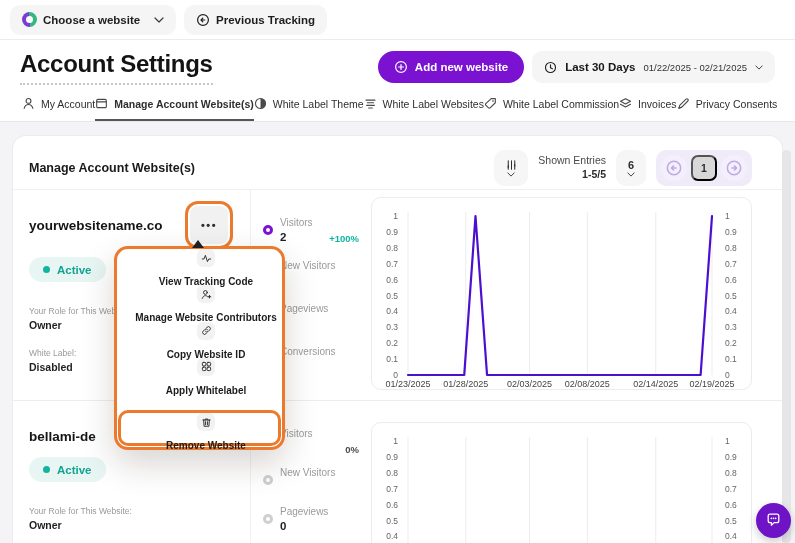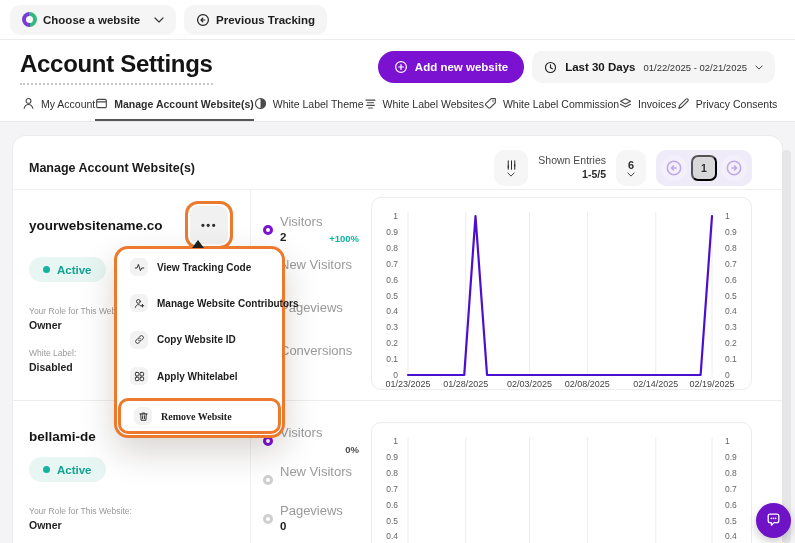--- a/index.html
+++ b/index.html
@@ -89,39 +89,39 @@
   .meta-label { margin-top:24px; font-size:8.5px; color:#999; }
   .meta-label.wl { margin-top:17px; }
   .meta-value { margin-top:3px; font-size:10.5px; font-weight:700; color:#1f1f1f; }
 
   .stats { border-left:1px solid #f1f1f2; padding:22px 12px 0 12px; }
   .stat { display:flex; gap:7px; margin-bottom:10px; }
   .second .stat { margin-bottom:6px; }
   .ring { width:10px; height:10px; border:3px solid #cfcfd2; border-radius:50%; margin-top:13px; flex:none; }
   .ring.purple { border-color:#7c12d4; }
   .stat .scol { flex:1; }
-  .stat .slabel { font-size:13px; color:#9a9a9a;text-align:right; }
+  .stat .slabel { font-size:10px; color:#9a9a9a;text-align:right; }
   .stat .valrow { display:flex; justify-content:space-between; align-items:center; margin-top:1px; }
   .stat .svalue { font-size:11.5px; font-weight:600; color:#1f1f1f; min-height:14px; }
   .stat .sdelta { font-size:9.5px; font-weight:700; }
   .sdelta.teal { color:#0fb3a0; }
   .sdelta.dark { color:#4a4a4a; }
 
   .chart-col { position:relative; }
   .chart-box { margin-top:7px; height:193px; border:1px solid #ececef; border-radius:10px; overflow:visible; }
   .second .chart-box { margin-top:21px; }
 
   
   .menu { position:absolute; left:114px; top:246px; width:171px; z-index:30; background:#fff;
     border:3px solid #ec7a2d; border-radius:14px; box-shadow:0 14px 34px rgba(40,20,0,.18); }
-  .menu-item { height:36.3px; display:flex; align-items:center; padding-left:13px; gap:9px; cursor:pointer; }
+  .menu-item { height:36.3px; display:flex; align-items:center; padding-left:13px; gap:9px; cursor:pointer;flex-direction:column; }
   .mi-icon { width:18px; height:18px; border-radius:6px; background:#f2f2f3; color:#2b2b2b;
     display:flex; align-items:center; justify-content:center; flex:none; }
   .mi-label { font-size:10px; font-weight:600; color:#1c1c1c; white-space:nowrap; }
-  .remove-hl { margin:4px 1px 1px 1px; border:3px solid #ec7a2d; border-radius:10px;font-family:Liberation Serif, serif; }
+  .remove-hl { margin:16px 1px 1px 1px; border:3px solid #ec7a2d; border-radius:10px; }
   .remove-hl .menu-item { height:30px; }
   .menu-arrow { position:absolute; left:192px; top:240px; z-index:40; width:0; height:0;
     border-left:6px solid transparent; border-right:6px solid transparent; border-bottom:8px solid #1f1f1f; }
 
   
   .scrollbar { position:absolute; right:4px; top:150px; bottom:0; width:9px; background:#e6e5e8;
     border-radius:5px; z-index:60; cursor:pointer; }
   .fab { position:absolute; left:756px; top:503px; width:35px; height:35px; border-radius:50%;
     background:#6e13c5; color:#fff; border:none; display:flex; align-items:center; justify-content:center;
     z-index:70; cursor:pointer; box-shadow:0 4px 10px rgba(0,0,0,.2); }

